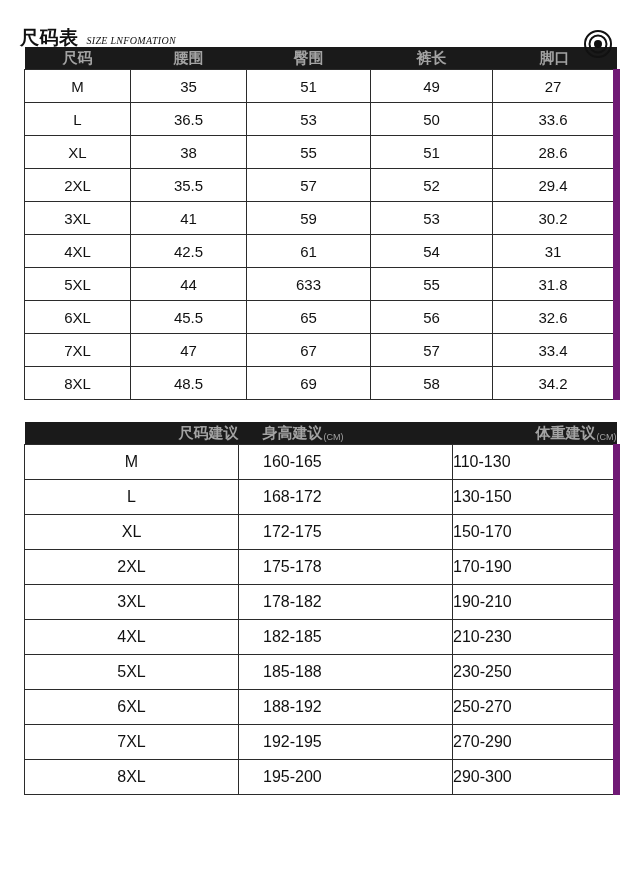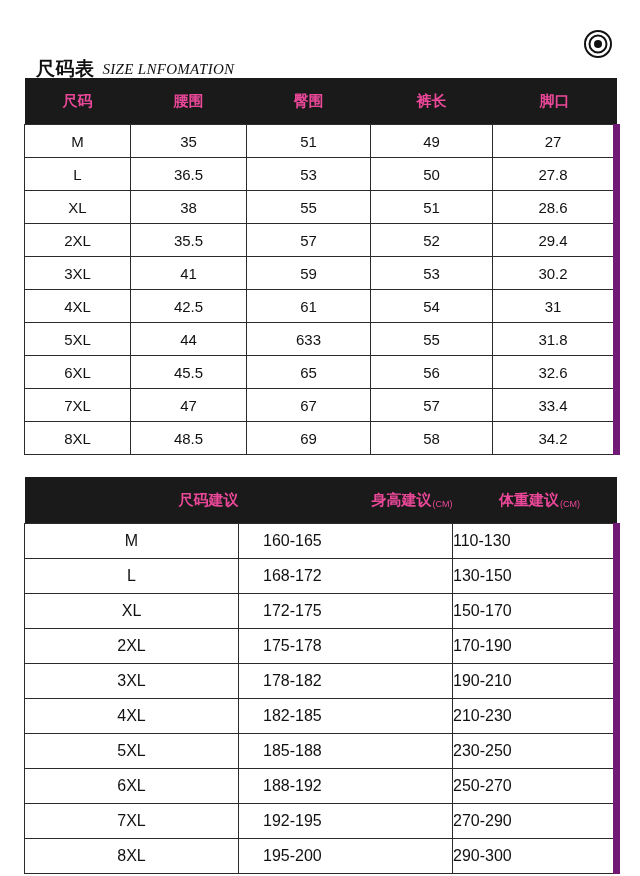--- a/index.html
+++ b/index.html
@@ -19,37 +19,37 @@
     width: 640px;
     height: 876px;
     box-sizing: border-box;
     padding: 0;
     position: relative;
   }
 
   
   .header {
     position: relative;
-    height: 78px;
-    padding: 30px 34px 0 36px;
+    height: 47px;
+    padding: 30px 34px 0 20px;
     box-sizing: border-box;
     display: flex;
     align-items: flex-end;
   }
   .title-cn {
     font-size: 19px;
     font-weight: bold;
     letter-spacing: 0.5px;
     line-height: 1;
     color: #111;
   }
   .title-en {
     font-family: "Liberation Serif", serif;
     font-style: italic;
-    font-size: 15px;
+    font-size: 10px;
     letter-spacing: 0.3px;
     margin-left: 8px;
     line-height: 1;
     padding-bottom: 1px;
     color: #111;
   }
   .logo {
     position: absolute;
     right: 28px;
     top: 30px;
@@ -61,24 +61,24 @@
   .table-wrap {
     margin: 0 24px;
   }
   table {
     width: 592px;
     border-collapse: collapse;
     table-layout: fixed;
   }
   thead th {
     background: #1a1a1a;
-    color: #ec4899;
+    color: #a3a3a3;
     font-size: 15px;
     font-weight: bold;
-    height: 46px;
+    height: 22px;
     padding: 0;
     text-align: center;
     vertical-align: middle;
     border: 0;
   }
   thead th .unit {
     font-size: 9px;
     font-weight: normal;
     vertical-align: baseline;
     position: relative;
@@ -108,22 +108,22 @@
   .t1 col.c3 { width: 124px; }
   .t1 col.c4 { width: 122px; }
   .t1 col.c5 { width: 124px; }
 
   
   .t2 col.c1 { width: 214px; }
   .t2 col.c2 { width: 214px; }
   .t2 col.c3 { width: 164px; }
 
   .t2 thead th.h1 { text-align: right; padding-left: 34px; }
-  .t2 thead th.h2 { text-align: right; padding-left: 24px; }
-  .t2 thead th.h3 { text-align: center; padding-left: 10px; }
+  .t2 thead th.h2 { text-align: left; padding-left: 24px; }
+  .t2 thead th.h3 { text-align: right; padding-left: 10px; }
 
   .t2 tbody td.d1 { text-align: center; }
   .t2 tbody td.d2 { text-align: left; padding-left: 24px; }
   .t2 tbody td.d3 { text-align: left; }
   .t2 tbody td { height: 34px; font-size: 16px; }
 
   .gap { height: 22px; }
 </style>
 </head>
 <body>
@@ -166,21 +166,21 @@
           <td>35</td>
           <td>51</td>
           <td>49</td>
           <td>27</td>
         </tr>
         <tr>
           <td>L</td>
           <td>36.5</td>
           <td>53</td>
           <td>50</td>
-          <td>27.8</td>
+          <td>33.6</td>
         </tr>
         <tr>
           <td>XL</td>
           <td>38</td>
           <td>55</td>
           <td>51</td>
           <td>28.6</td>
         </tr>
         <tr>
           <td>2XL</td>

